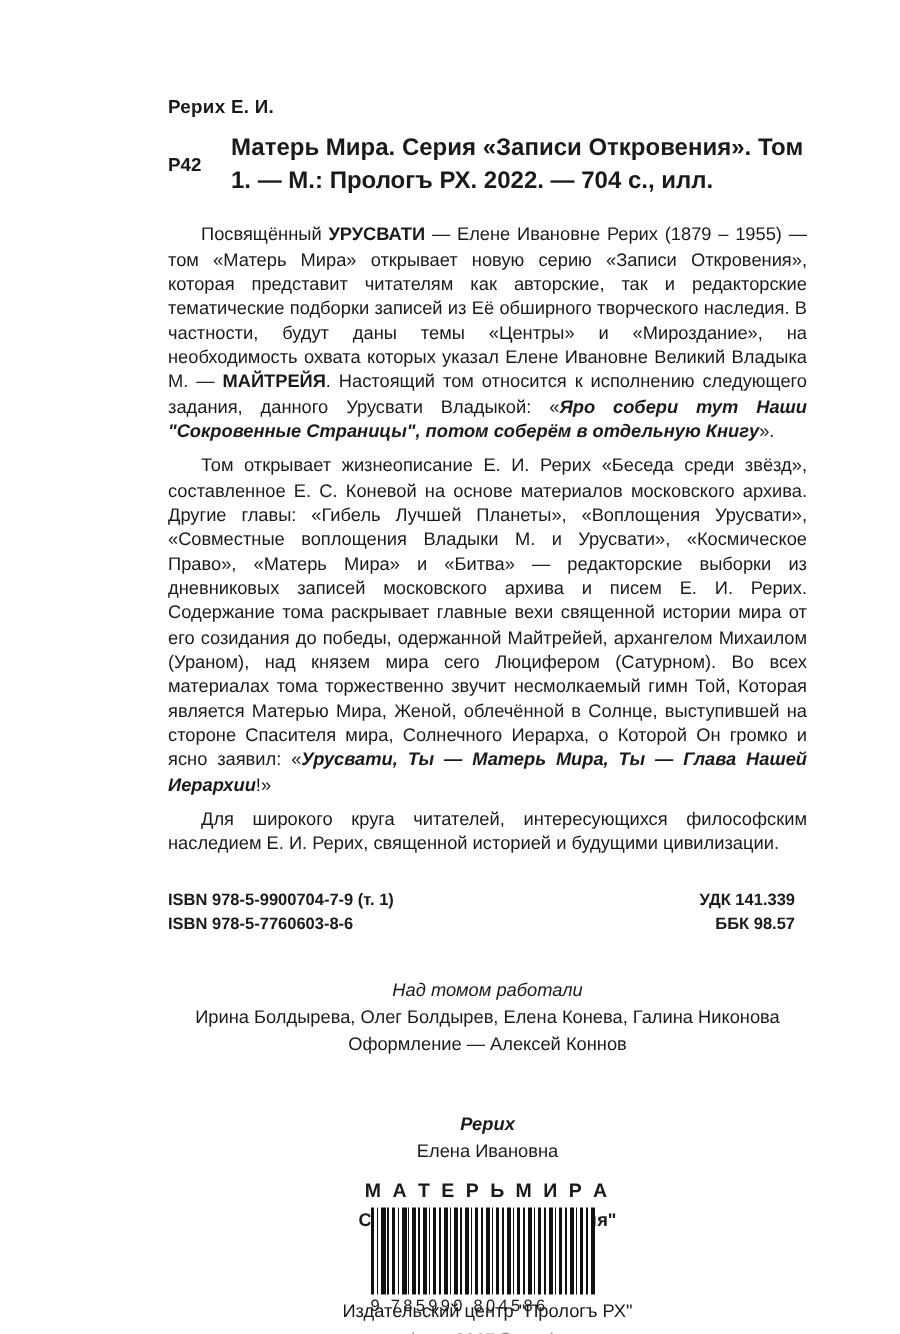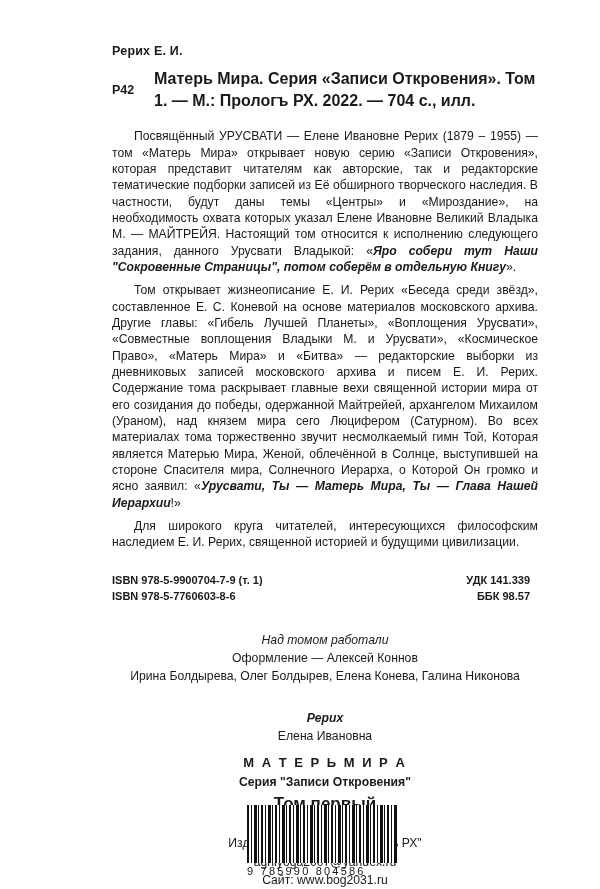--- a/index.html
+++ b/index.html
@@ -12,21 +12,21 @@
     background: #ffffff;
     font-family: "Liberation Sans", sans-serif;
     color: #1a1a1a;
     overflow: hidden;
   }
   .page {
     position: relative;
     width: 600px;
     height: 889px;
     box-sizing: border-box;
-    padding: 44px 62px 0 112px;
+    padding: 64px 62px 0 112px;
   }
 
   
   .author-line {
     font-size: 12.5px;
     font-weight: bold;
     margin: 0 0 10px 0;
     letter-spacing: 0.2px;
   }
   .cat-row {
@@ -52,21 +52,21 @@
     font-size: 12.2px;
     line-height: 1.34;
     text-align: justify;
     margin: 0 0 0 0;
     text-indent: 22px;
   }
   .annotation p + p {
     margin-top: 7px;
   }
   .annotation b {
-    font-weight: normal;
+    font-weight: bold;
   }
   .annotation .bi {
     font-style: italic;
     font-weight: bold;
   }
 
   
   .isbn-block {
     margin-top: 22px;
     display: flex;
@@ -92,21 +92,21 @@
   .credits .line {
     font-size: 12.2px;
     line-height: 1.5;
   }
   .credits .line.em {
     font-style: italic;
   }
 
   
   .colophon {
-    margin-top: 23px;
+    margin-top: 34px;
     text-align: center;
   }
   .colophon .surname {
     font-size: 12.2px;
     font-weight: bold;
     font-style: italic;
     line-height: 1.5;
   }
   .colophon .given {
     font-size: 12.2px;
@@ -194,22 +194,22 @@
       <div>ISBN 978-5-7760603-8-6</div>
     </div>
     <div class="isbn-right">
       <div>УДК 141.339</div>
       <div>ББК 98.57</div>
     </div>
   </div>
 
   <div class="credits">
     <div class="line em">Над томом работали</div>
+    <div class="line">Ирина Болдырева, Олег Болдырев, Елена Конева, Галина Никонова</div>
     <div class="line">Оформление — Алексей Коннов</div>
-    <div class="line">Ирина Болдырева, Олег Болдырев, Елена Конева, Галина Никонова</div>
   </div>
 
   <div class="colophon">
     <div class="surname">Рерих</div>
     <div class="given">Елена Ивановна</div>
     <div class="booktitle">М А Т Е Р Ь   М И Р А</div>
     <div class="series">Серия "Записи Откровения"</div>
     <div class="volume">Том первый</div>
   </div>
 

